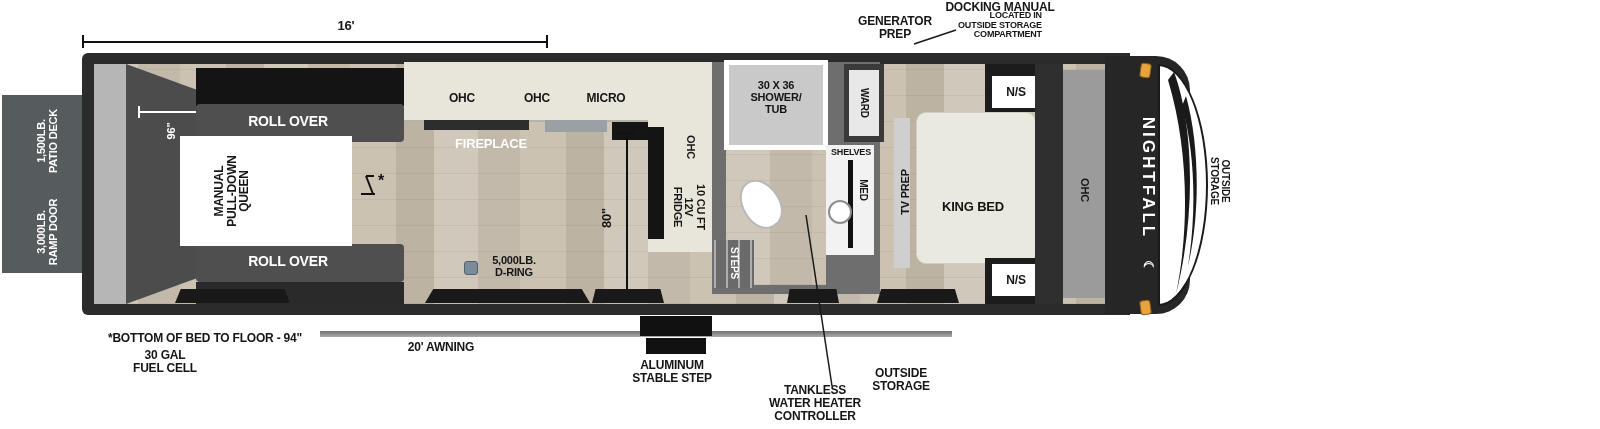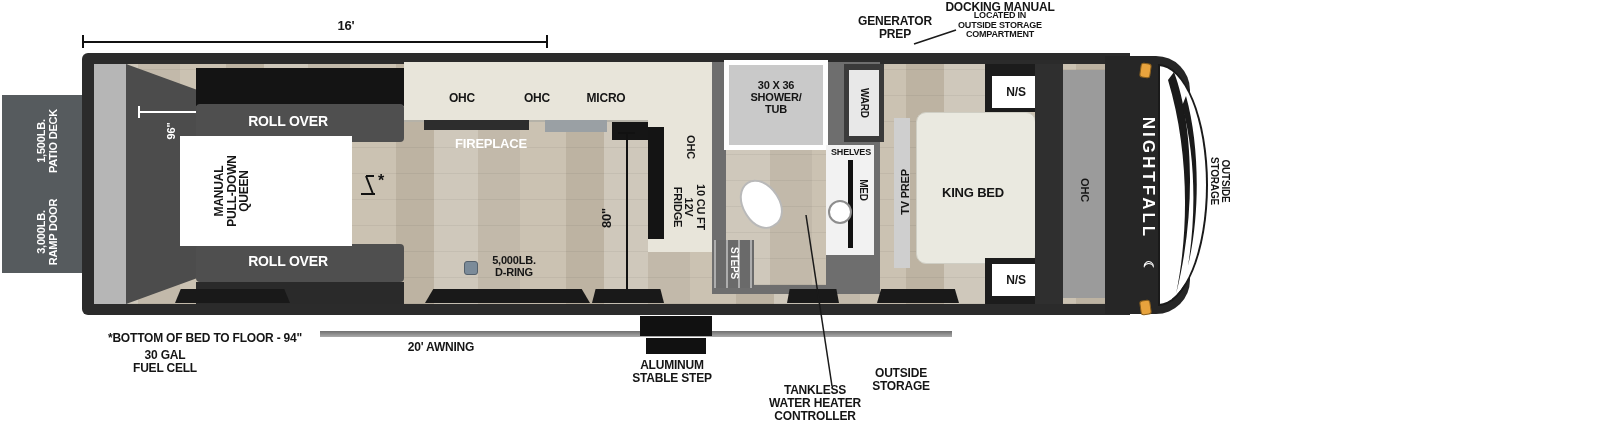--- a/index.html
+++ b/index.html
@@ -124,21 +124,21 @@
 
   <div class="abs" style="left:844px;top:64px;width:40px;height:78px;background:#3a3a3a;"></div>
   <div class="abs" style="left:849px;top:70px;width:30px;height:66px;background:#e8e8e8;"></div>
   <div class="cr90 lbl s10" style="left:864px;top:103px;">WARD</div>
 
   <div class="abs" style="left:894px;top:118px;width:16px;height:150px;background:#cfcfcf;"></div>
   <div class="crm90 lbl s11" style="left:906px;top:192px;">TV PREP</div>
 
   <div class="abs" style="left:916px;top:112px;width:118px;height:150px;background:#eae9e0;
               border-radius:10px;border:1px solid #cfcec4;"></div>
-  <div class="c lbl s13" style="left:973px;top:193px;text-align:right;">KING BED</div>
+  <div class="c lbl s13" style="left:973px;top:207px;text-align:right;">KING BED</div>
 
   <div class="abs" style="left:985px;top:64px;width:62px;height:48px;background:#1c1c1c;"></div>
   <div class="abs" style="left:992px;top:76px;width:48px;height:32px;background:#fff;"></div>
   <div class="c lbl s12" style="left:1016px;top:92px;">N/S</div>
 
   <div class="abs" style="left:985px;top:258px;width:62px;height:46px;background:#1c1c1c;"></div>
   <div class="abs" style="left:992px;top:264px;width:48px;height:32px;background:#fff;"></div>
   <div class="c lbl s12" style="left:1016px;top:280px;">N/S</div>
 
   <div class="abs" style="left:1035px;top:64px;width:28px;height:240px;background:#2f2f2f;"></div>
@@ -167,21 +167,21 @@
 
   <div class="abs win" style="left:175px;width:115px;"></div>
   <div class="abs win" style="left:425px;width:165px;"></div>
   <div class="abs win" style="left:592px;width:72px;"></div>
   <div class="abs win" style="left:787px;width:52px;"></div>
   <div class="abs win" style="left:877px;width:82px;"></div>
 
   <div class="c lbl s12" style="left:895px;top:28px;">GENERATOR
 PREP</div>
   <div class="c lbl s12" style="left:1000px;top:7px;">DOCKING MANUAL</div>
-  <div class="c lbl s9" style="left:1000px;top:26px;">LOCATED IN
+  <div class="c lbl s9" style="left:1000px;top:26px;text-align:right;">LOCATED IN
 OUTSIDE STORAGE
 COMPARTMENT</div>
 
   <div class="abs" style="left:320px;top:331px;width:632px;height:6px;
               background:linear-gradient(#6f6f6f,#ababab);"></div>
   <div class="c lbl s12" style="left:404px;top:347px;margin-left:37px;">20' AWNING</div>
 
   <div class="c lbl s12" style="left:205px;top:338px;">*BOTTOM OF BED TO FLOOR - 94"</div>
   <div class="c lbl s12" style="left:165px;top:362px;">30 GAL
 FUEL CELL</div>

